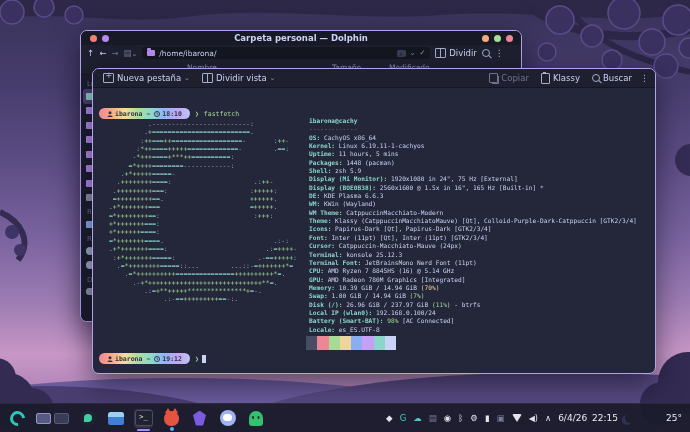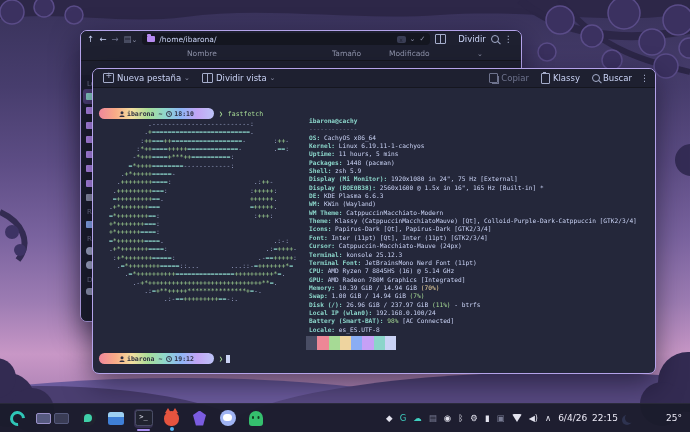--- a/index.html
+++ b/index.html
@@ -40,21 +40,21 @@
   .ic-paste{width:7px;height:9px;border:1px solid #a5adcb;border-radius:1px;}
   .ic-paste::after{content:"";position:absolute;left:1.5px;top:-2px;width:3px;height:2px;background:#a5adcb;}
   .ic-mag{width:6px;height:6px;border:1.3px solid #a5adcb;border-radius:50%;}
   .ic-mag::after{content:"";position:absolute;left:5.5px;top:5.5px;width:3.5px;height:1.3px;
     background:#a5adcb;transform:rotate(45deg);}
   .ic-dots{color:#a5adcb;font-size:9px;letter-spacing:0;}
   
   .term{position:absolute;left:1px;right:1px;top:34px;bottom:1px;background:#24273a;
     font-family:"DejaVu Sans Mono",monospace;}
   .prompt{position:absolute;display:flex;align-items:center;height:11px;font-size:6.5px;}
-  .pill{display:flex;align-items:center;height:11px;border-radius:5.5px;padding:0 20px;gap:4px;
+  .pill{display:flex;align-items:center;height:11px;border-radius:5.5px;padding:0 8px;gap:4px;
     background:linear-gradient(90deg,#f0879b,#f8ab87,#f3de9f,#a9dd98,#8fd8cc,#8fb5f6,#c3a5f5,#bcc4f8);
     color:#303043;font-weight:bold;}
   .pseg{display:flex;align-items:center;gap:2px;}
   .pcmd{color:#a6da95;margin-left:5px;}
   .pchevron{color:#a6da95;margin-left:5px;font-weight:bold;}
   .cursor{display:inline-block;width:4px;height:8px;background:#cad3f5;margin-left:3px;}
   #ascii-art{position:absolute;left:11px;top:17px;margin:0;font-size:6.5px;
     line-height:8.35px;letter-spacing:0;}
   #ascii-art .g{color:#a6da95;} #ascii-art .t{color:#8bd5ca;} #ascii-art .d{color:#9aa3c7;}
   #ff-info{position:absolute;left:215px;top:14px;font-size:6.2px;line-height:8.35px;
@@ -75,21 +75,21 @@
   .navg{font-size:8.5px;color:#cad3f5;}
   .navg.dim{color:#6e738d;}
   .urlbar{flex:0 0 auto;width:278px;height:12px;background:#141620;border-radius:4px;
     display:flex;align-items:center;padding:0 5px;gap:4px;color:#cad3f5;font-size:7.5px;}
   .ic-folder{width:8px;height:6px;background:#b58aef;border-radius:1px;position:relative;}
   .ic-folder::before{content:"";position:absolute;top:-2px;left:0;width:4px;height:2px;
     background:#b58aef;border-radius:1px 1px 0 0;}
   .url-icons{margin-left:auto;display:flex;gap:4px;align-items:center;color:#8f93ab;font-size:7px;}
   .ic-clear{width:9px;height:7px;background:#3a3e55;border-radius:2px;color:#1e2030;
     font-size:6px;text-align:center;line-height:7px;}
-  .dsplit{display:flex;align-items:center;gap:12px;color:#cad3f5;font-size:8.5px;}
+  .dsplit{display:flex;align-items:center;gap:3px;color:#cad3f5;font-size:8.5px;}
   .dheader{height:13px;display:flex;align-items:center;border-bottom:1px solid #15161f;
     background:#1e2030;color:#8f93ab;font-size:7.5px;}
   .dheader .col-nombre{margin-left:106px;width:145px;}
   .dheader .col-tamano{width:57px;}
   .dheader .col-modificado{width:88px;}
   .dbody{position:absolute;left:0;right:0;top:44px;bottom:0;}
   .dsidebar{position:absolute;left:0;top:0;bottom:0;width:105px;background:#1b1d2d;
     border-right:1px solid #15161f;padding-top:2px;overflow:hidden;}
   .dmain{position:absolute;left:106px;right:0;top:0;bottom:0;background:#24273a;}
   .sb-section{color:#6e738d;font-size:7px;padding:3px 0 1px 6px;}
@@ -177,20 +177,32 @@
     <ellipse cx="40" cy="448" rx="230" ry="62" fill="#4a3e70"></ellipse>
     <circle cx="8" cy="400" r="27" fill="#332b52"></circle>
       <circle cx="32" cy="410" r="22" fill="#332b52"></circle>
     <circle cx="-4" cy="378" r="20" fill="#332b52"></circle>
     <circle cx="688" cy="382" r="30" fill="#332b52"></circle>
       <circle cx="662" cy="404" r="22" fill="#332b52"></circle>
   </svg>
 </div>
 
 <div class="window" id="dolphin">
+  <div class="titlebar dtitle">
+    <span class="title">Carpeta personal — Dolphin</span>
+    <span class="wb-left">
+      <span class="wbtn wb-pin"></span>
+      <span class="wbtn wb-menu"></span>
+    </span>
+    <span class="wb-right">
+      <span class="wbtn wb-min"></span>
+      <span class="wbtn wb-max"></span>
+      <span class="wbtn wb-close"></span>
+    </span>
+  </div>
   <div class="dtoolbar">
     <span class="navg">↑</span>
     <span class="navg">←</span>
     <span class="navg dim">→</span>
     <span class="navg dim">▤<span class="chev">⌄</span></span>
     <div class="urlbar">
       <span class="ic-folder"></span>
       <span>/home/ibarona/</span>
       <span class="url-icons">
         <span class="ic-clear">x</span>

